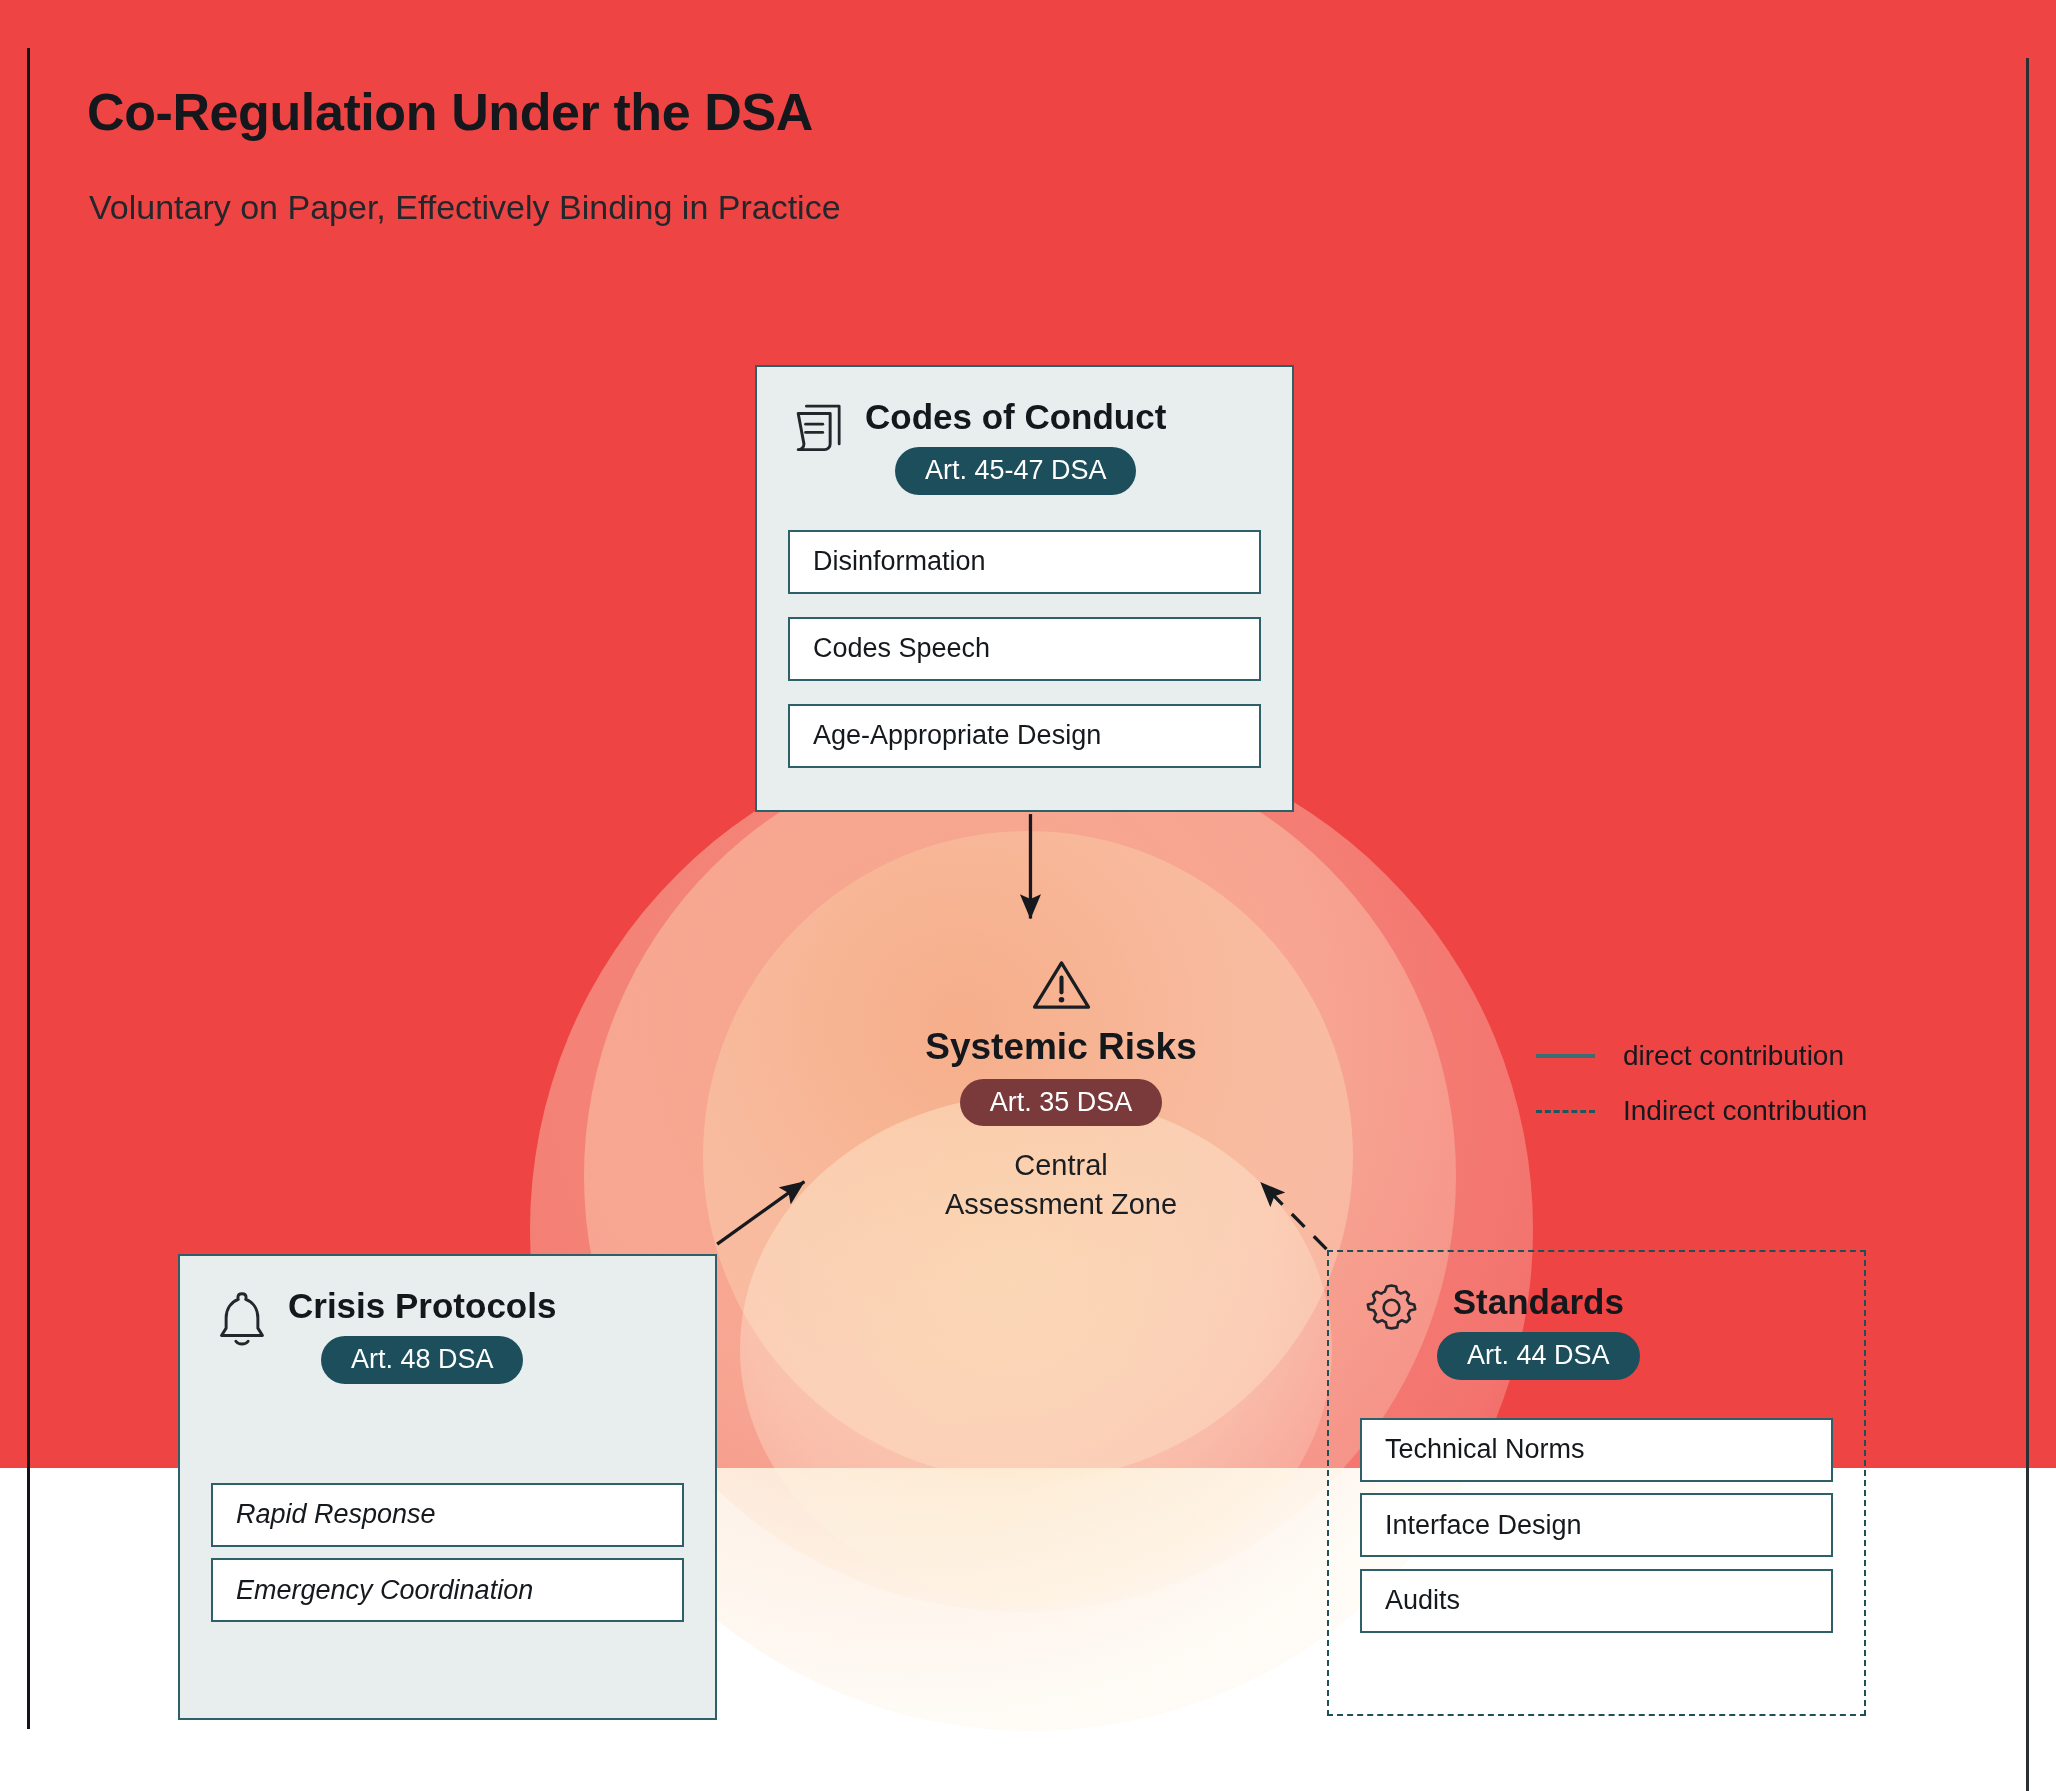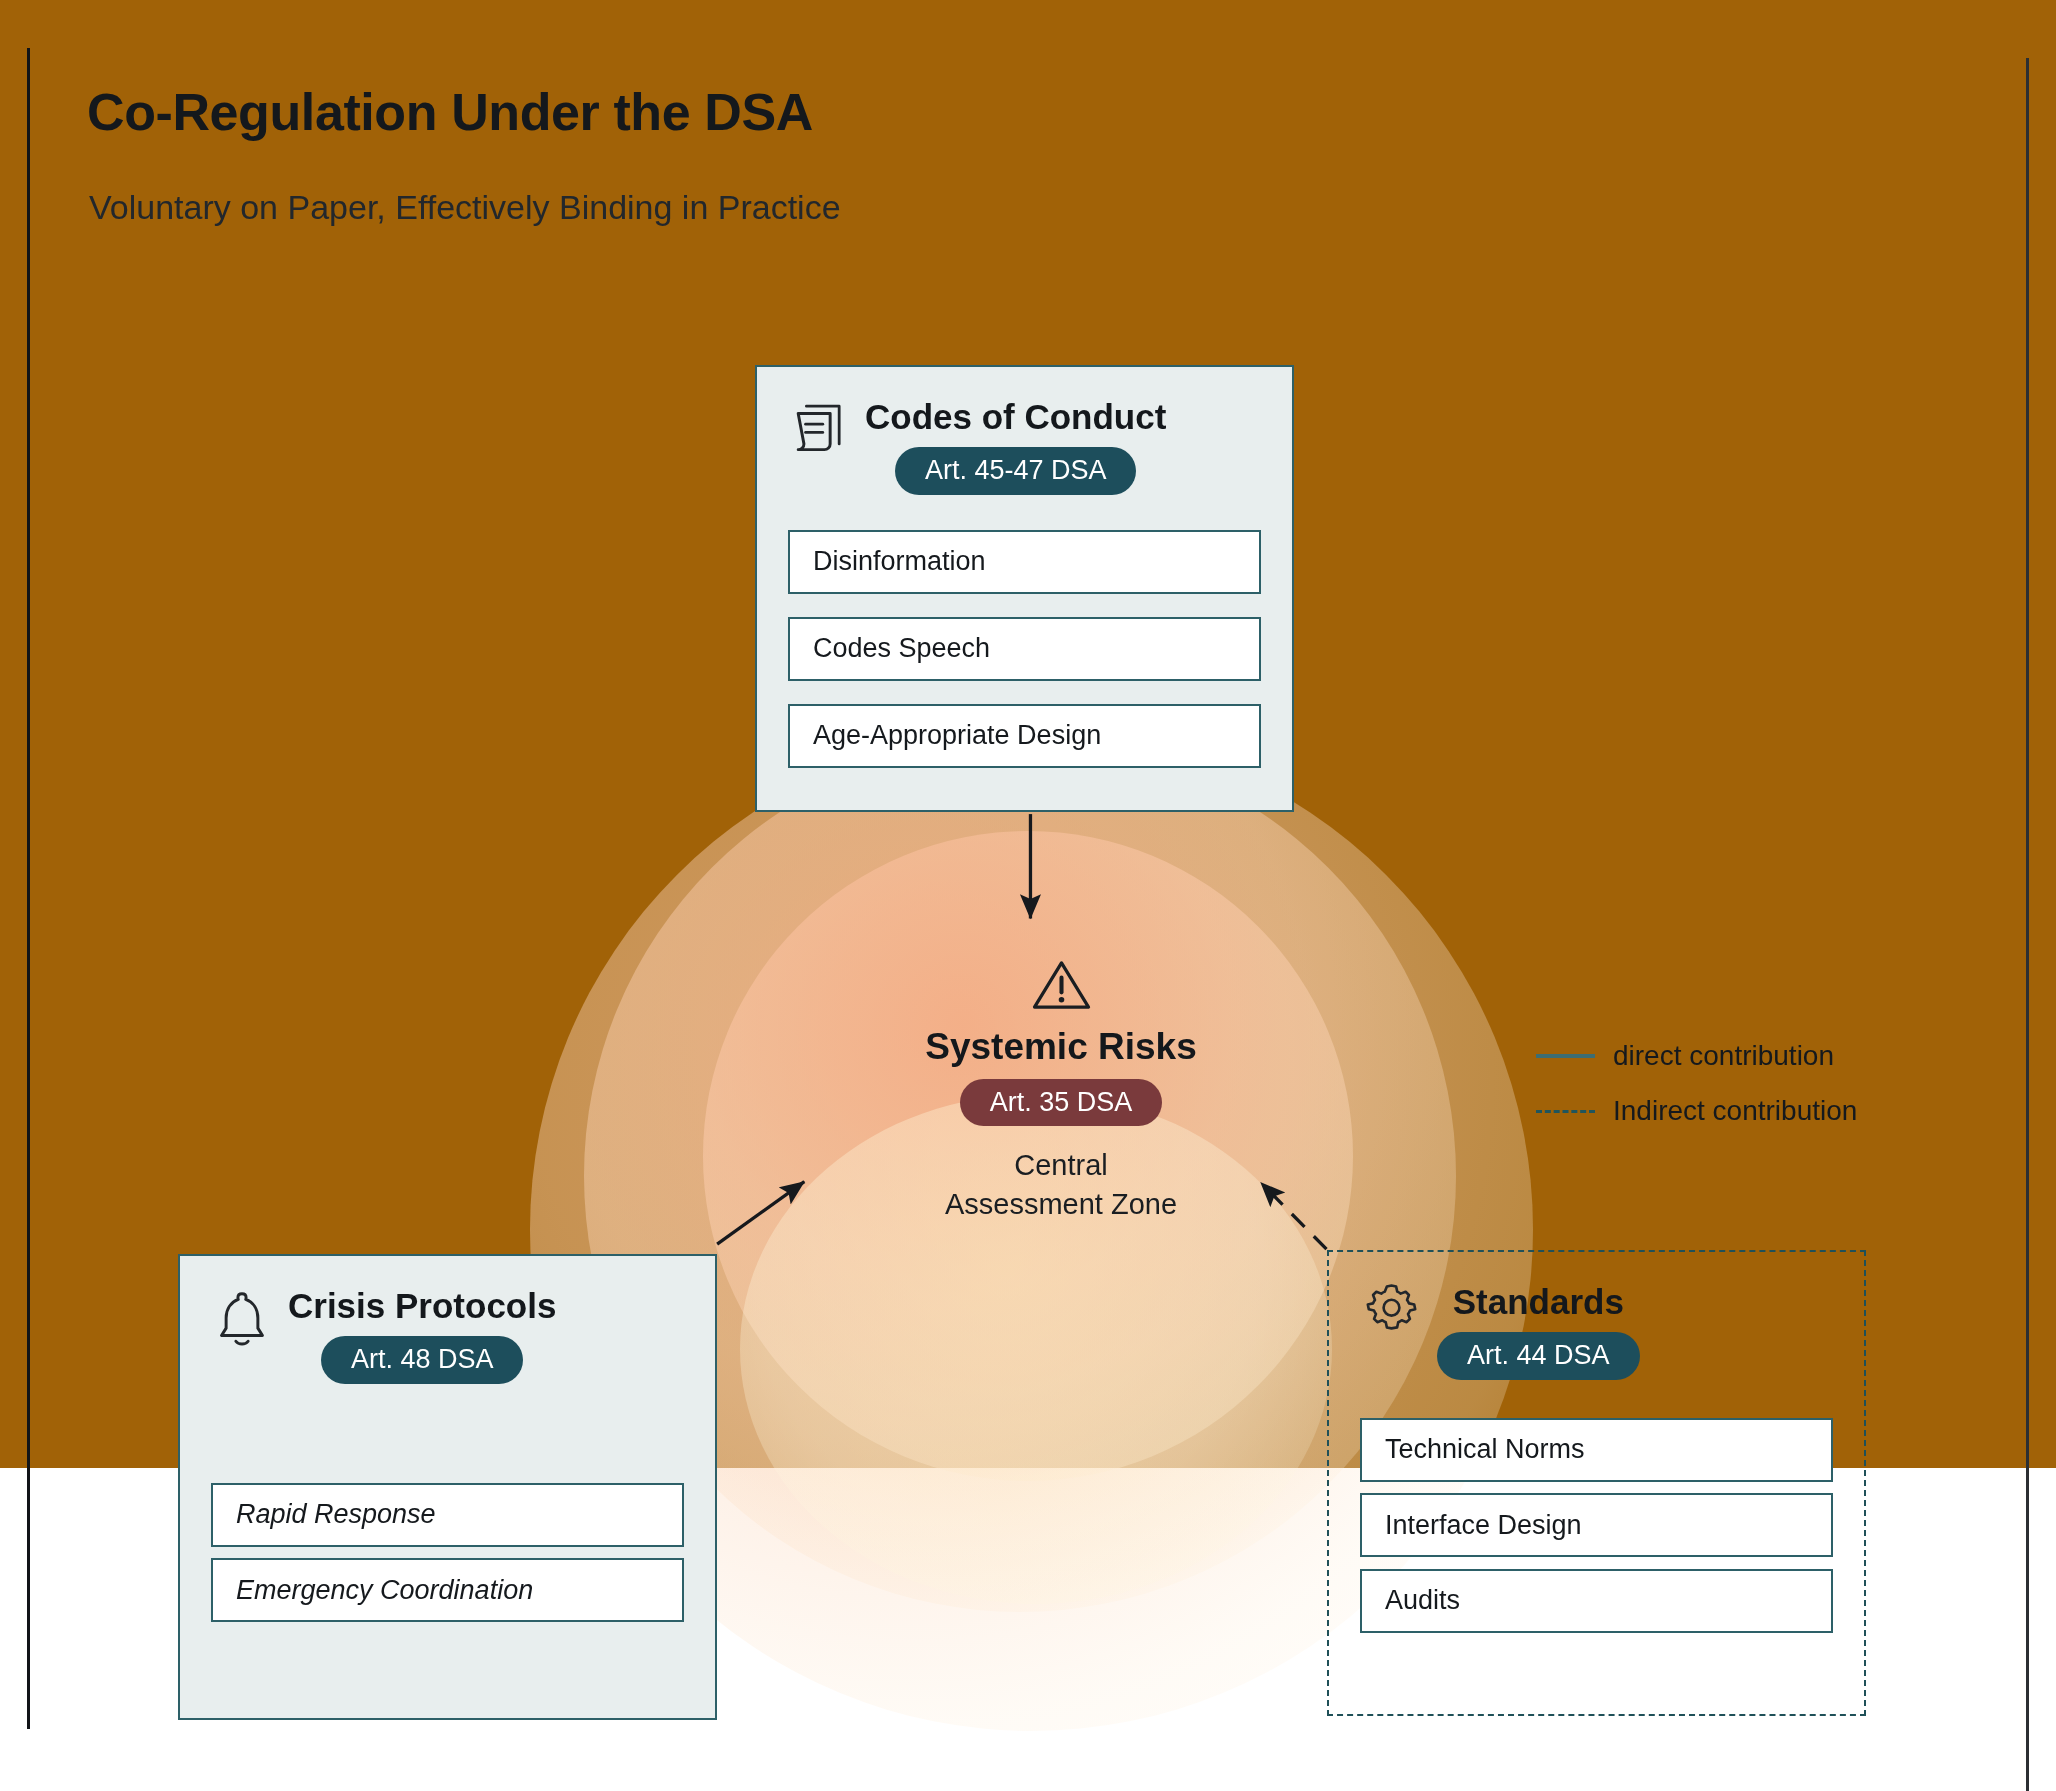--- a/index.html
+++ b/index.html
@@ -10,21 +10,21 @@
     height: 1791px;
     background: #ffffff;
     font-family: "Liberation Sans", sans-serif;
     overflow: hidden;
   }
 
   #canvas {
     position: relative;
     width: 2056px;
     height: 1468px;
-    background: #a16207;
+    background: #ef4444;
   }
 
   
   .rule-left {
     position: absolute;
     left: 27px; top: 48px;
     width: 2.5px; height: 1681px;
     background: #111418;
   }
   .rule-right {
@@ -224,21 +224,21 @@
   #legend {
     position: absolute;
     left: 1536px; top: 1040px;
     display: flex;
     flex-direction: column;
     gap: 23px;
   }
   .legend-row {
     display: flex;
     align-items: center;
-    gap: 18px;
+    gap: 28px;
   }
   .legend-swatch { width: 59px; height: 3.3px; }
   .legend-solid  { background: #3c6d72; }
   .legend-dashed {
     height: 0;
     border-top: 3.3px dashed #20555c;
   }
   .legend-label {
     font-size: 28px;
     color: #15191d;

